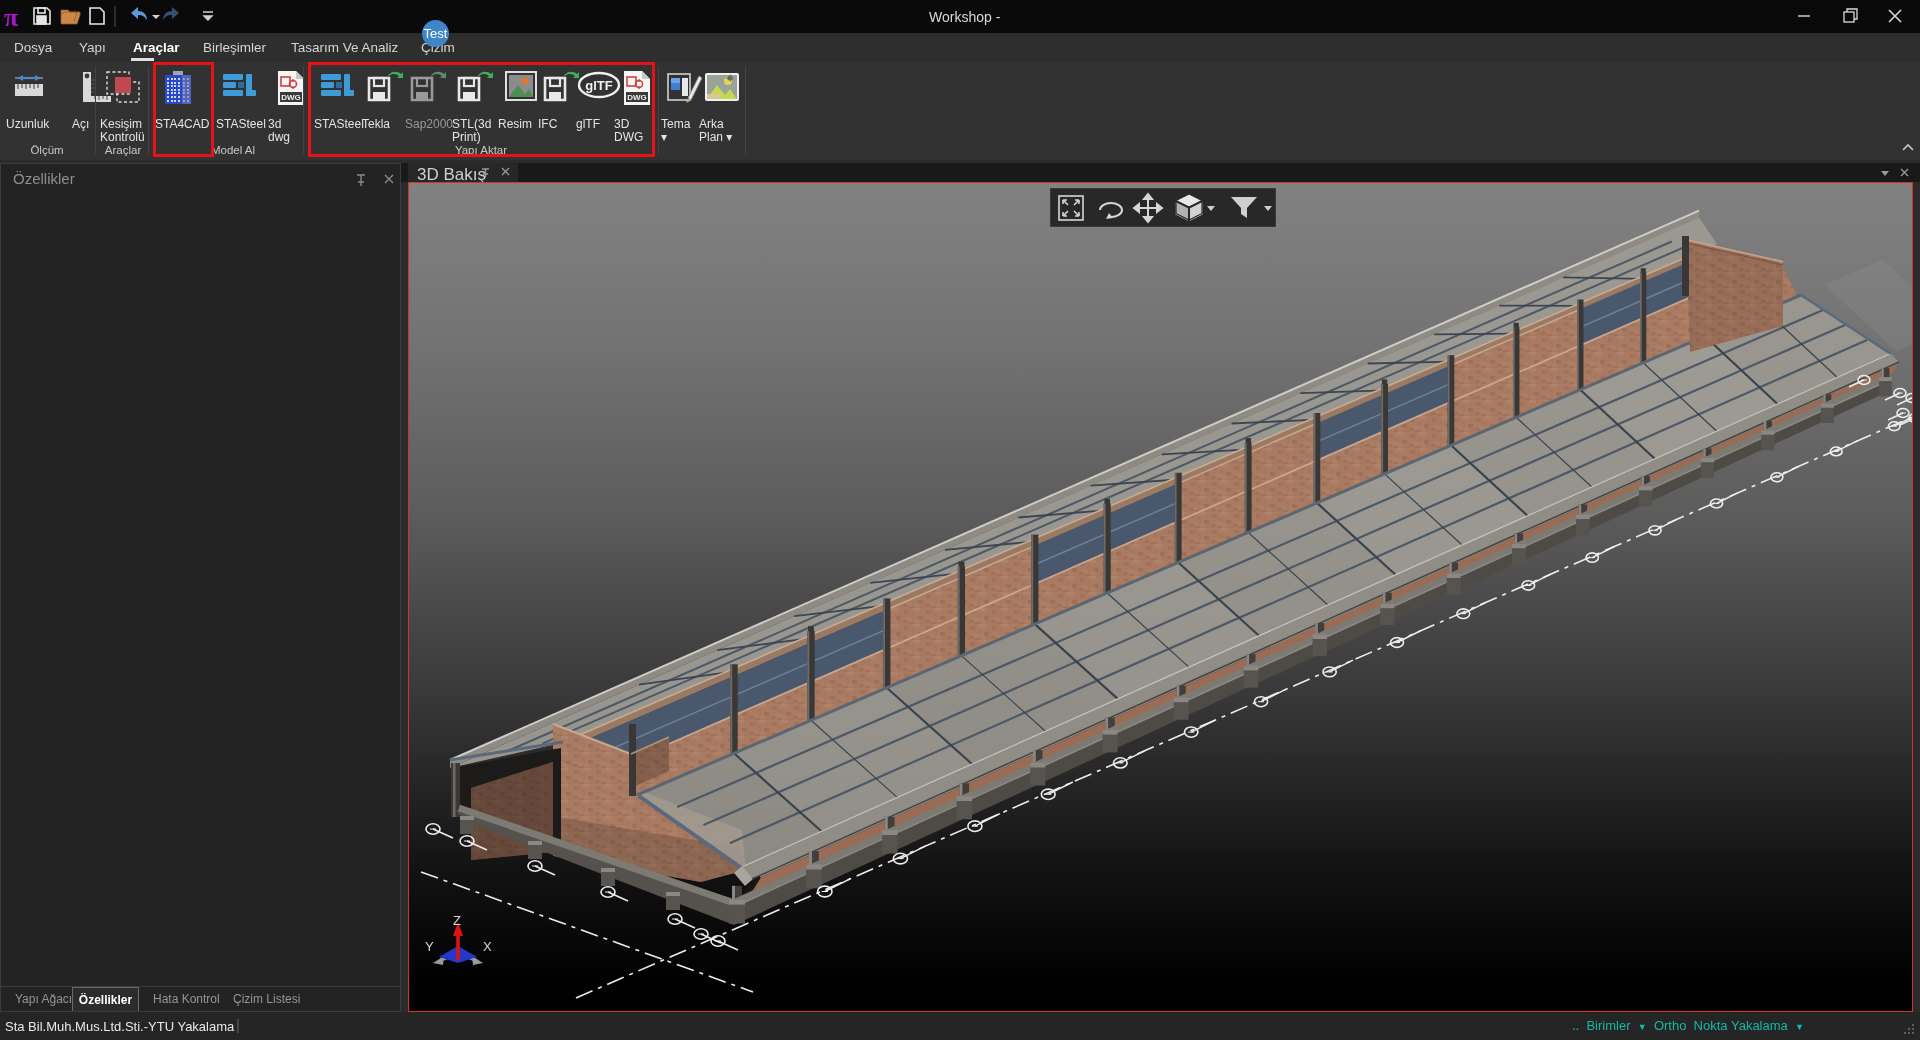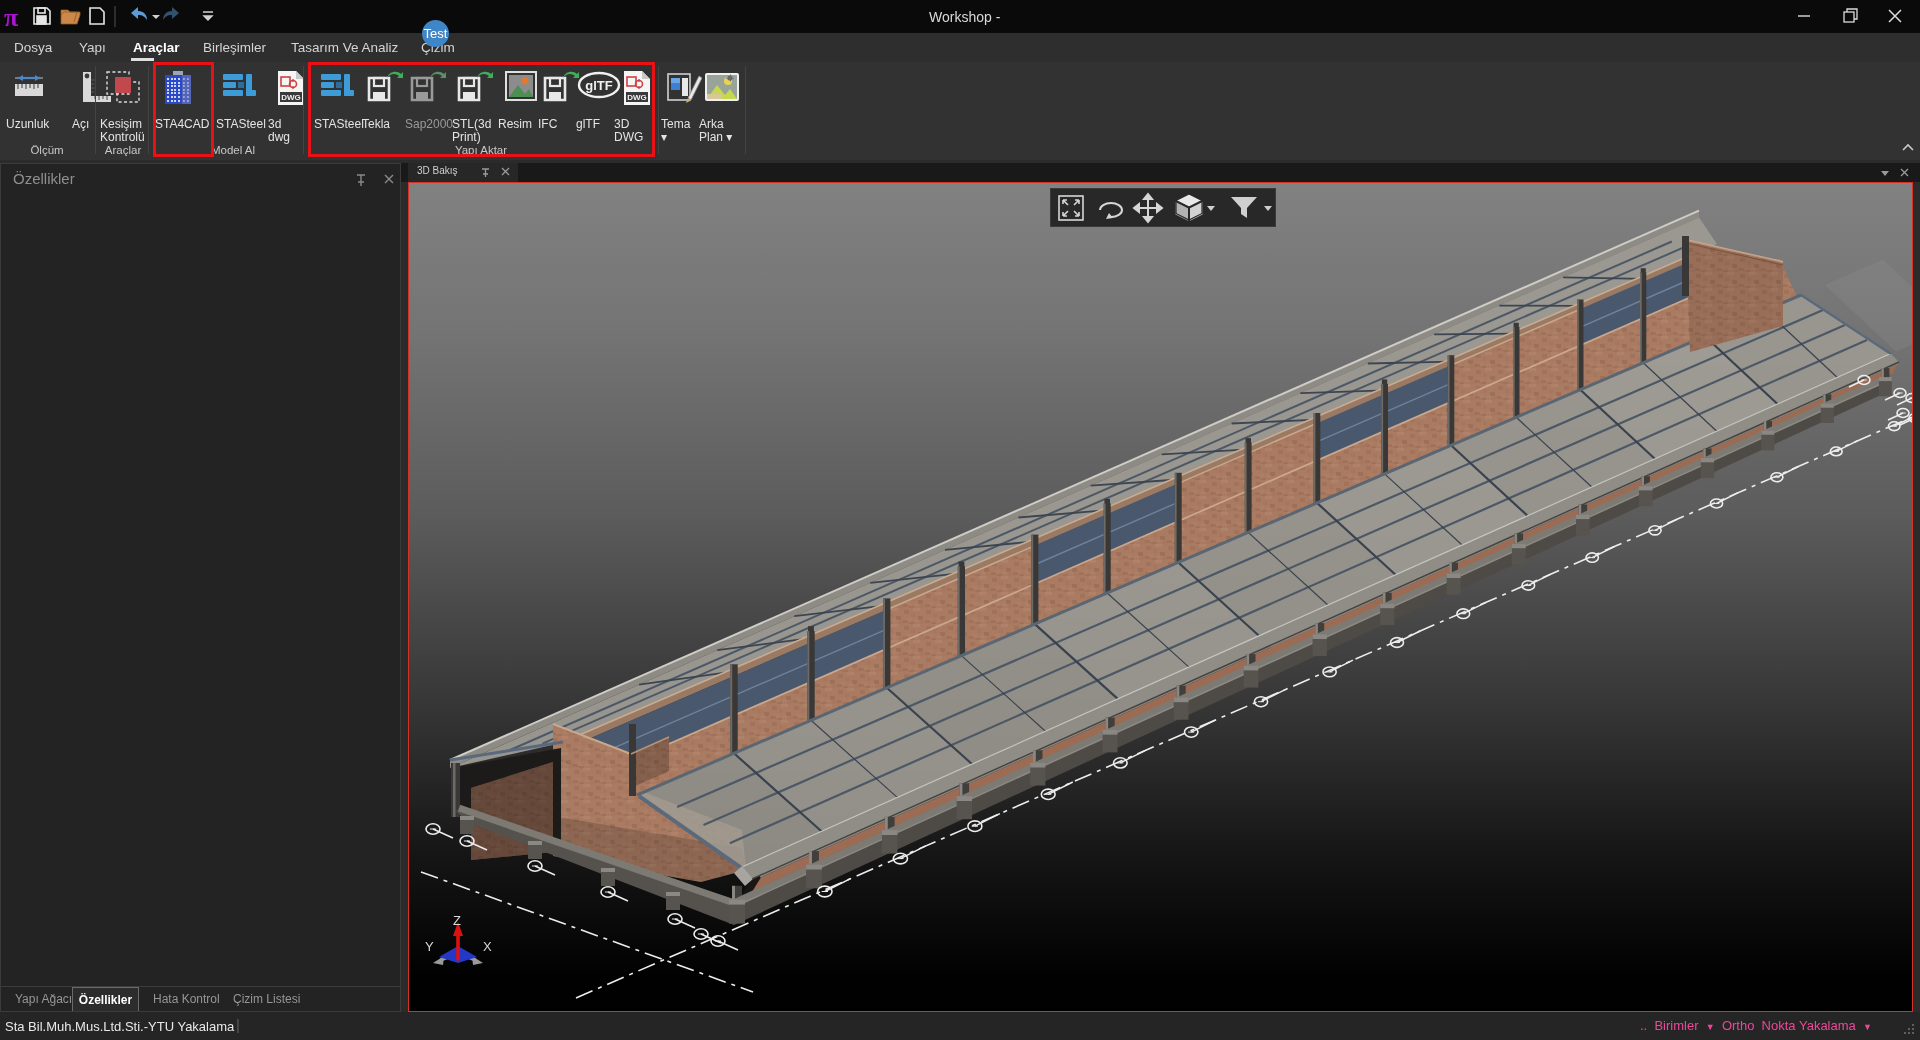--- a/index.html
+++ b/index.html
@@ -14,21 +14,21 @@
 .rsep { position:absolute; top:4px; width:1px; height:88px; background:#434343; }
 .redbox { position:absolute; border:3px solid #e81216; }
 .lpanel { position:absolute; left:0; top:163px; width:401px; height:849px; background:#232323;
   border:1px solid #3b3b3b; }
 .ltitle { position:absolute; left:12px; top:6px; font-size:15px; color:#8f8f8f; }
 .tabsbot { position:absolute; left:0; bottom:0; width:100%; height:25px; border-top:1px solid #3b3b3b;
   font-size:12px; color:#969696; }
 .statusbar { position:absolute; left:0; top:1012px; width:1920px; height:28px; background:#252525; }
 .vtabstrip { position:absolute; left:401px; top:163px; width:1519px; height:19px; background:#191919; }
 .vtab { position:absolute; left:7px; top:0; width:110px; height:19px; background:#272727; color:#cfcfcf;
-  font-size:10px; }
+  font-size:17px; }
 .viewport { position:absolute; left:408px; top:182px; width:1505px; height:830px;
   border:1px solid #d93025; background:linear-gradient(#818181 0%, #747474 18%, #5c5c5c 40%, #383838 62%, #141414 82%, #010101 96%, #000 100%); }
 .wbtn { position:absolute; top:0; height:33px; color:#dcdcdc; }
 </style></head><body>
 
 <div class="titlebar">
  <svg width="230" height="33" style="position:absolute;left:0;top:0">
   <text x="4" y="26" font-size="26" font-weight="bold" fill="#a816cf" font-family="Liberation Serif, serif">π</text>
   <g stroke="#e6e6e6" stroke-width="1.6" fill="none">
    <path d="M34 8 h13 l3 3 v13 h-16 z"></path>
@@ -763,21 +763,21 @@
     <path d="M180 8 h26 l-10 11 v10 l-6 -4 v-6 z"></path>
     <path d="M213 17 l4 5 4 -5 z"></path>
    </g>
   </svg>
  </div>
 </div>
 
 <div class="statusbar">
  <div style="position:absolute;left:5px;top:7px;font-size:13px;color:#e8e8e8">Sta Bil.Muh.Mus.Ltd.Sti.-YTU Yakalama</div>
  <div style="position:absolute;left:236px;top:4px;color:#5a5a5a;font-size:15px">|</div>
- <div style="position:absolute;left:1640px;top:6px;font-size:13px;color:#ec4899">..&nbsp; Birimler &nbsp;<span style="font-size:9px">▼</span>&nbsp; Ortho&nbsp; Nokta Yakalama &nbsp;<span style="font-size:9px">▼</span></div>
+ <div style="position:absolute;left:1572px;top:6px;font-size:13px;color:#14b8a6">..&nbsp; Birimler &nbsp;<span style="font-size:9px">▼</span>&nbsp; Ortho&nbsp; Nokta Yakalama &nbsp;<span style="font-size:9px">▼</span></div>
  <svg width="16" height="16" style="position:absolute;left:1902px;top:10px">
   <g fill="#5f5f5f">
    <rect x="10" y="10" width="2" height="2"></rect>
         <rect x="10" y="6" width="2" height="2"></rect>
    <rect x="10" y="2" width="2" height="2"></rect>
         <rect x="6" y="6" width="2" height="2"></rect>
    <rect x="6" y="10" width="2" height="2"></rect>
         <rect x="2" y="10" width="2" height="2"></rect>
   </g>
  </svg>

